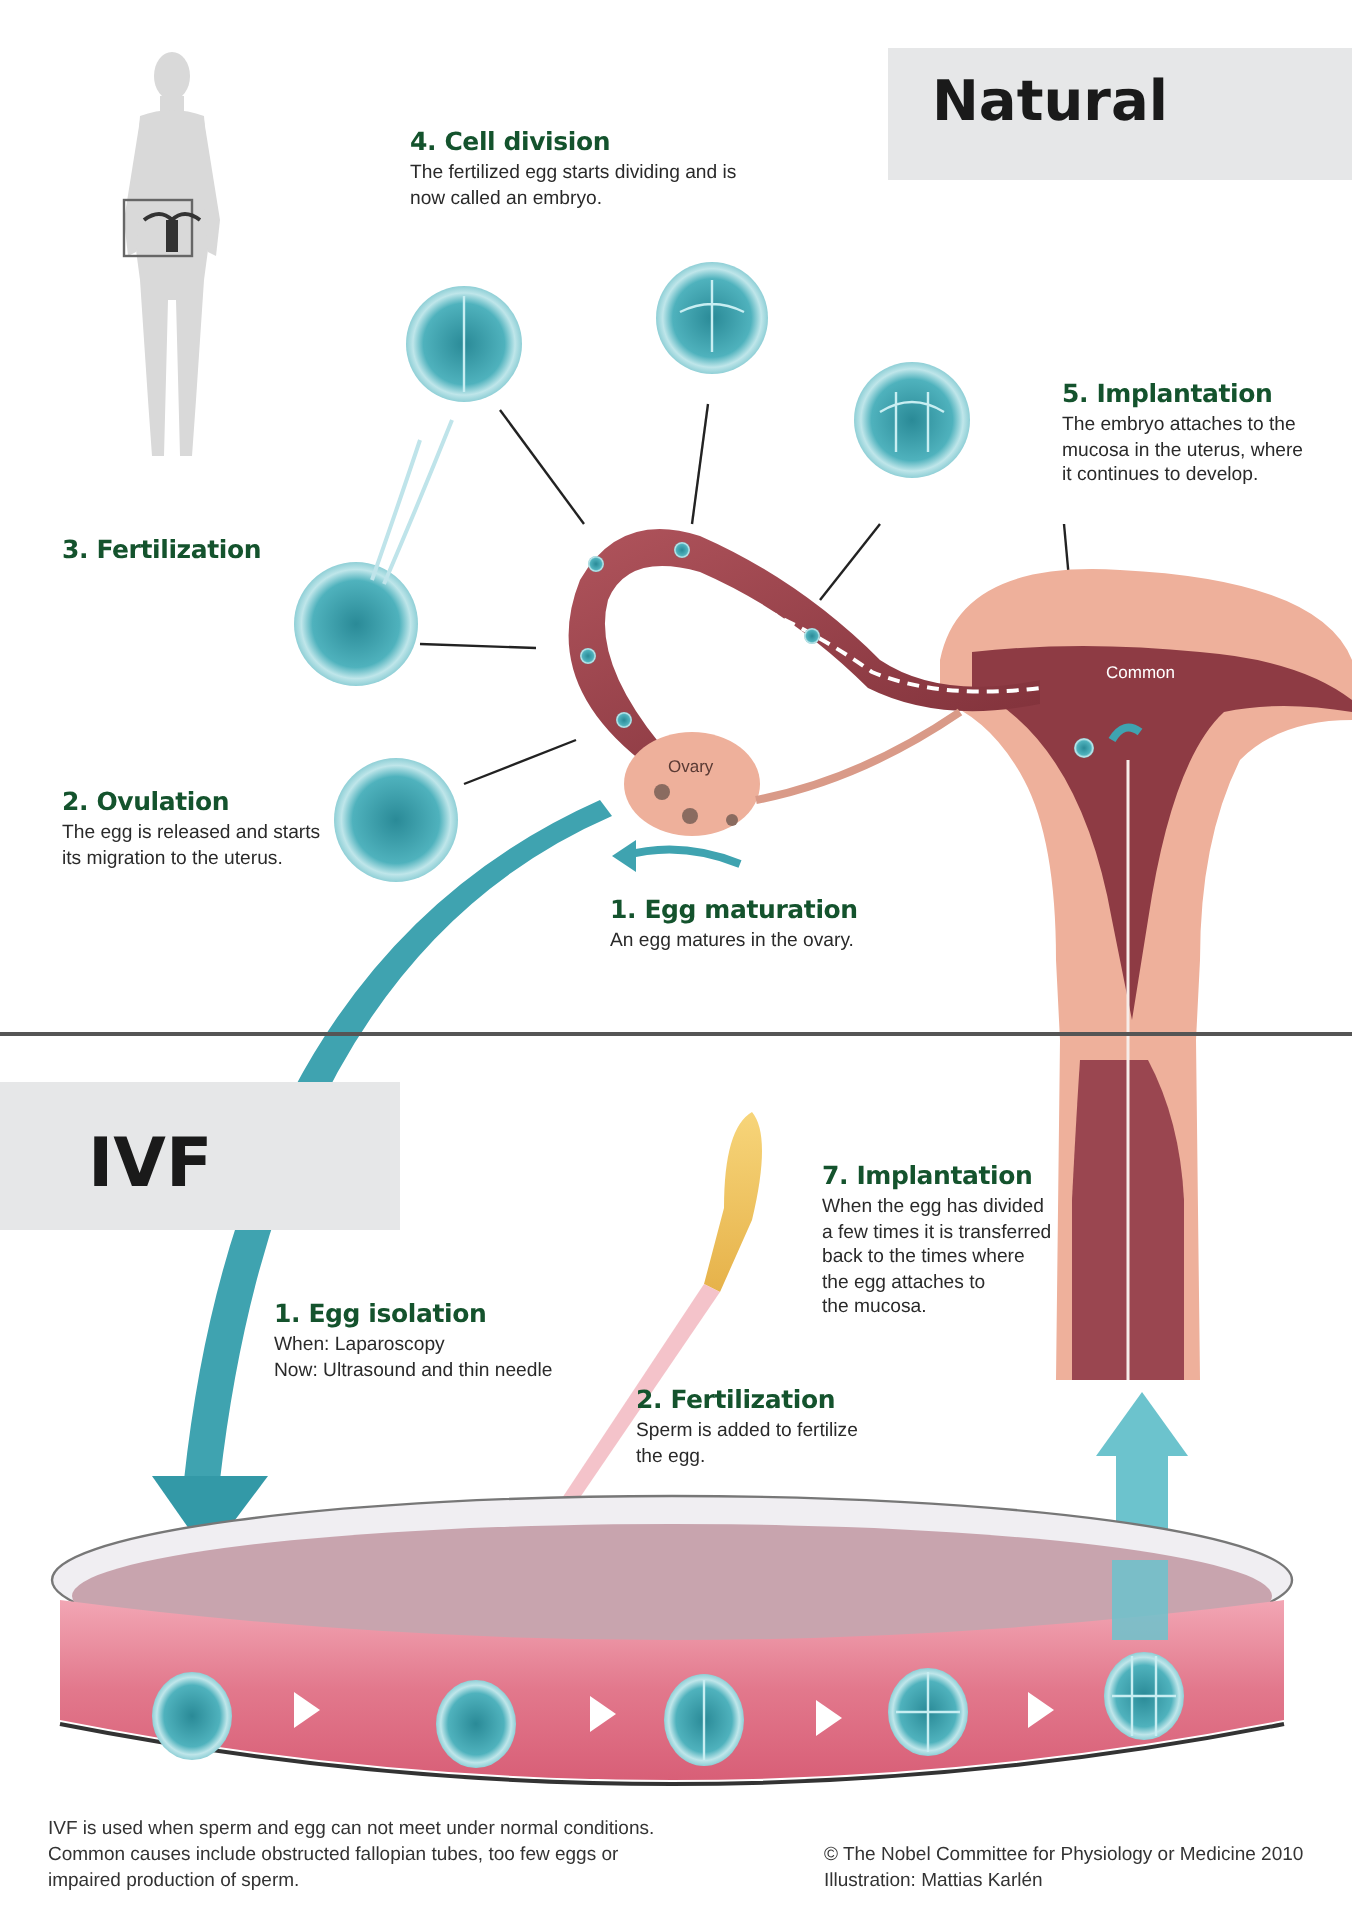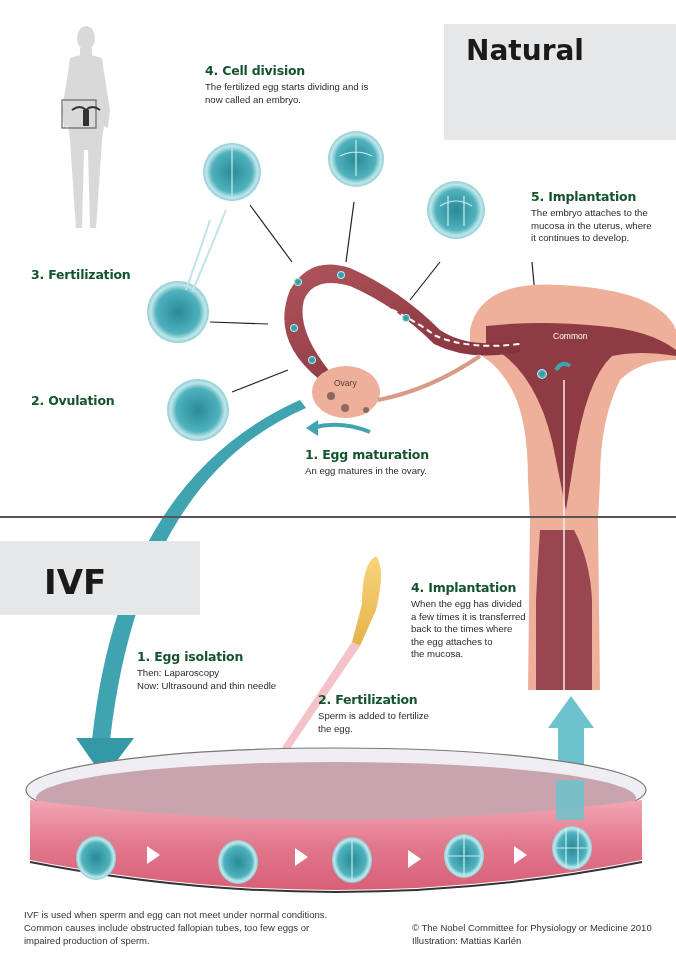--- a/index.html
+++ b/index.html
@@ -129,21 +129,21 @@
     <line x1="352" y1="840" x2="352" y2="880" stroke="#c8eef2" stroke-width="1.2"></line>
     <polygon points="408,850 408,868 421,859" fill="#ffffff"></polygon>
     <ellipse cx="464" cy="856" rx="20" ry="22" fill="url(#cellG)"></ellipse>
     <path d="M448 856 L480 856 M464 836 L464 876" stroke="#c8eef2" stroke-width="1.2"></path>
     <polygon points="514,846 514,864 527,855" fill="#ffffff"></polygon>
     <ellipse cx="572" cy="848" rx="20" ry="22" fill="url(#cellG)"></ellipse>
     <path d="M556 848 L588 848 M566 828 L566 868 M578 828 L578 868" stroke="#c8eef2" stroke-width="1.2"></path>
   </g>
 </svg>
 
-<div class="abs title-box" style="left:444px; top:24px; width:232px; height:116px;">
+<div class="abs title-box" style="left:444px; top:24px; width:232px; height:66px;">
   <div class="big-title" style="position:absolute; left:22px; top:12px; font-size:28px;">
     <div>Natural</div>
   </div>
 </div>
 
 <div class="abs" style="left:205px; top:63px; width:200px;">
   <div class="h">4. Cell division</div>
   <div class="p">
     <span>The fertilized egg starts dividing and is</span>
     <span>now called an embryo.</span>
@@ -158,20 +158,24 @@
     <span>it continues to develop.</span>
   </div>
 </div>
 
 <div class="abs" style="left:31px; top:267px; width:140px;">
   <div class="h">3. Fertilization</div>
 </div>
 
 <div class="abs" style="left:31px; top:393px; width:150px;">
   <div class="h">2. Ovulation</div>
+  <div class="p">
+    <span>The egg is released and starts</span>
+    <span>its migration to the uterus.</span>
+  </div>
 </div>
 
 <div class="abs" style="left:305px; top:447px; width:170px;">
   <div class="h">1. Egg maturation</div>
   <div class="p">
     <span>An egg matures in the ovary.</span>
   </div>
 </div>
 
 <div class="abs lbl-white" style="left:352px; top:292px; transform:rotate(32deg); transform-origin:left top; font-size:8px;">Fallopian tube</div>
@@ -180,35 +184,35 @@
 
 <div class="divider"></div>
 
 <div class="abs title-box" style="left:0; top:541px; width:200px; height:74px;">
   <div class="big-title" style="position:absolute; left:44px; top:24px; font-size:34px;">IVF</div>
 </div>
 
 <div class="abs" style="left:137px; top:649px; width:160px;">
   <div class="h">1. Egg isolation</div>
   <div class="p">
-    <span>Then: Laparoscopy</span>
+    <span>When: Laparoscopy</span>
     <span>Now: Ultrasound and thin needle</span>
   </div>
 </div>
 
 <div class="abs" style="left:318px; top:692px; width:140px;">
   <div class="h">2. Fertilization</div>
   <div class="p">
     <span>Sperm is added to fertilize</span>
     <span>the egg.</span>
   </div>
 </div>
 
 <div class="abs" style="left:411px; top:580px; width:130px;">
-  <div class="h">4. Implantation</div>
+  <div class="h">7. Implantation</div>
   <div class="p">
     <span>When the egg has divided</span>
     <span>a few times it is transferred</span>
     <span>back to the times where</span>
     <span>the egg attaches to</span>
     <span>the mucosa.</span>
   </div>
 </div>
 
 <div class="abs footer" style="left:24px; top:908px; width:340px;">

